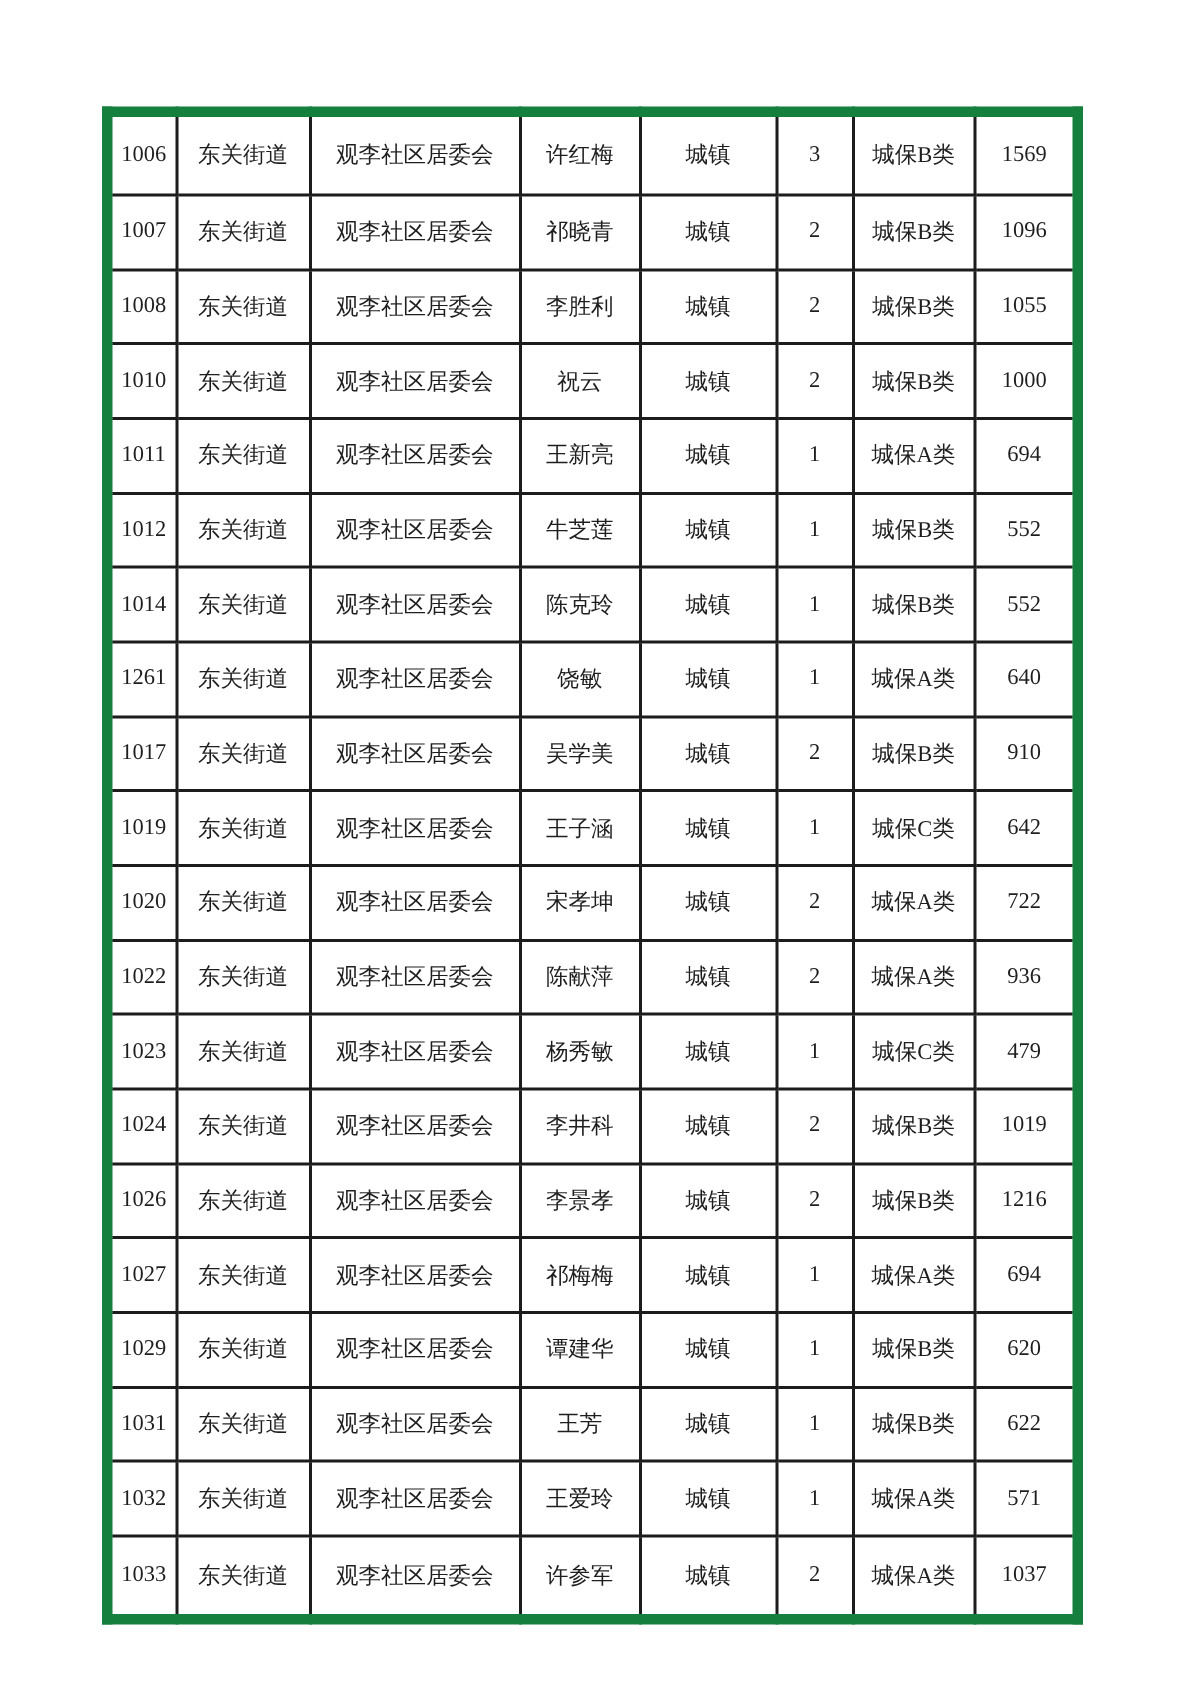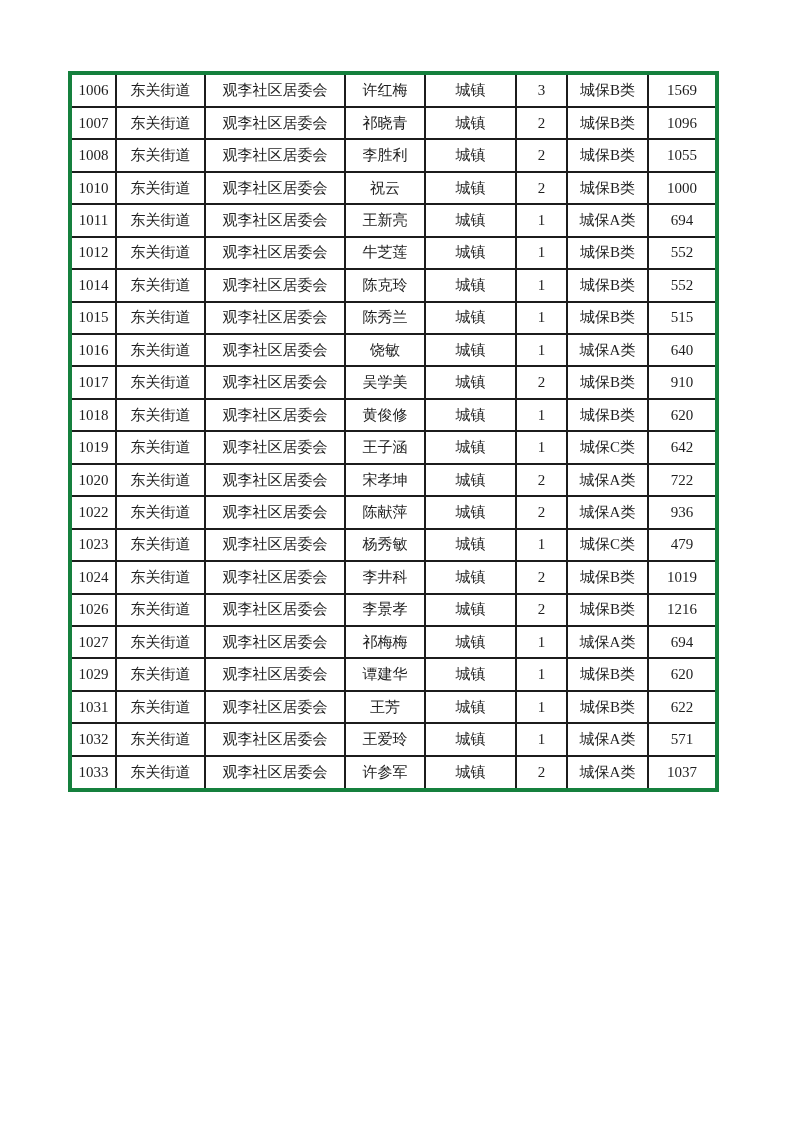--- a/index.html
+++ b/index.html
@@ -13,24 +13,24 @@
     height: 1122px;
     background: #ffffff;
     overflow: hidden;
     font-family: "Liberation Serif", "DejaVu Serif", serif;
   }
   table.roster {
     position: absolute;
     left: 68px;
     top: 71px;
     width: 647px;
-    height: 721px;
+    height: 1012px;
     border-collapse: collapse;
     table-layout: fixed;
-    border: 4px solid #15803d;
+    border: 7px solid #15803d;
   }
   table.roster td {
     border: 2px solid #1c1c1c;
     text-align: center;
     vertical-align: middle;
     font-size: 15px;
     color: #1e1e1e;
     padding: 0 2px;
     white-space: nowrap;
     overflow: hidden;
@@ -134,63 +134,43 @@
           <td>1014</td>
           <td>东关街道</td>
           <td>观李社区居委会</td>
           <td>陈克玲</td>
           <td>城镇</td>
           <td>1</td>
           <td>城保B类</td>
           <td>552</td>
         </tr>
 
-        <tr>
-          <td>1015</td>
-          <td>东关街道</td>
-          <td>观李社区居委会</td>
-          <td>陈秀兰</td>
-          <td>城镇</td>
-          <td>1</td>
-          <td>城保B类</td>
-          <td>515</td>
-        </tr>
-
-        <tr>
-          <td>1016</td>
+
+        <tr>
+          <td>1261</td>
           <td>东关街道</td>
           <td>观李社区居委会</td>
           <td>饶敏</td>
           <td>城镇</td>
           <td>1</td>
           <td>城保A类</td>
           <td>640</td>
         </tr>
 
         <tr>
           <td>1017</td>
           <td>东关街道</td>
           <td>观李社区居委会</td>
           <td>吴学美</td>
           <td>城镇</td>
           <td>2</td>
           <td>城保B类</td>
           <td>910</td>
         </tr>
 
-        <tr>
-          <td>1018</td>
-          <td>东关街道</td>
-          <td>观李社区居委会</td>
-          <td>黄俊修</td>
-          <td>城镇</td>
-          <td>1</td>
-          <td>城保B类</td>
-          <td>620</td>
-        </tr>
 
         <tr>
           <td>1019</td>
           <td>东关街道</td>
           <td>观李社区居委会</td>
           <td>王子涵</td>
           <td>城镇</td>
           <td>1</td>
           <td>城保C类</td>
           <td>642</td>

